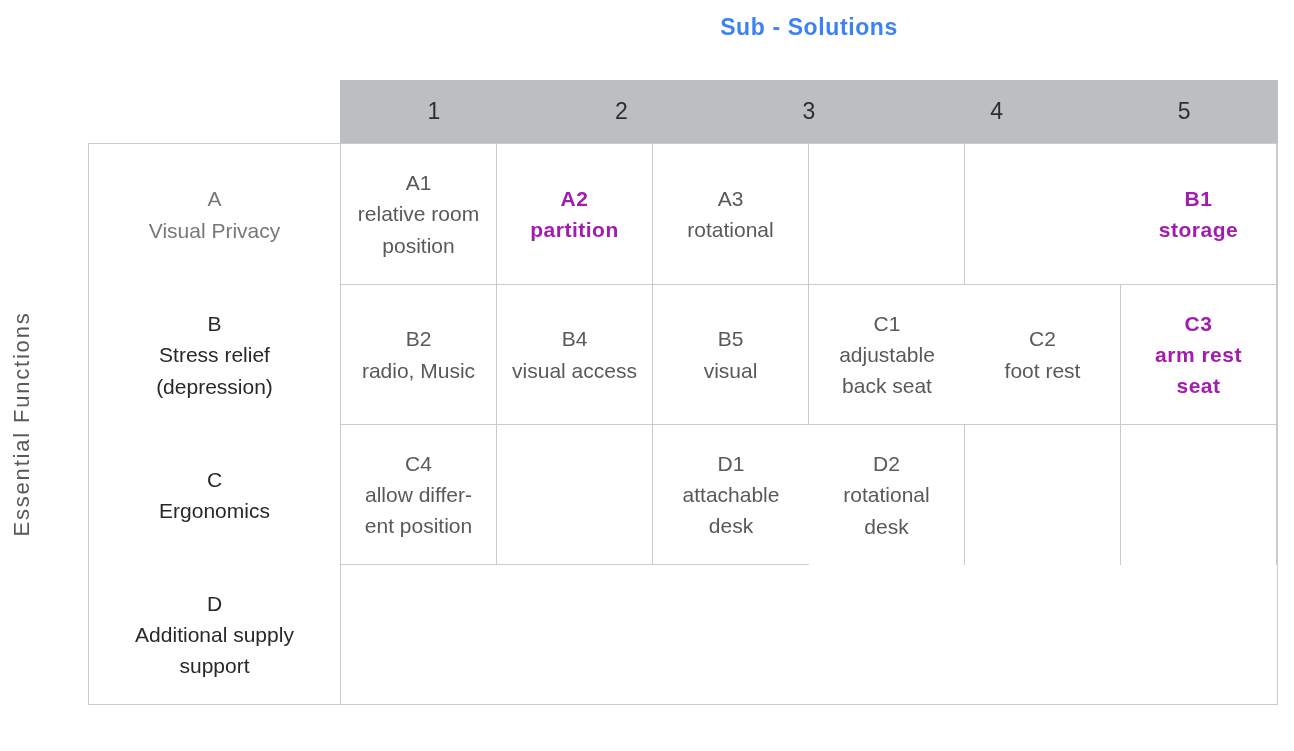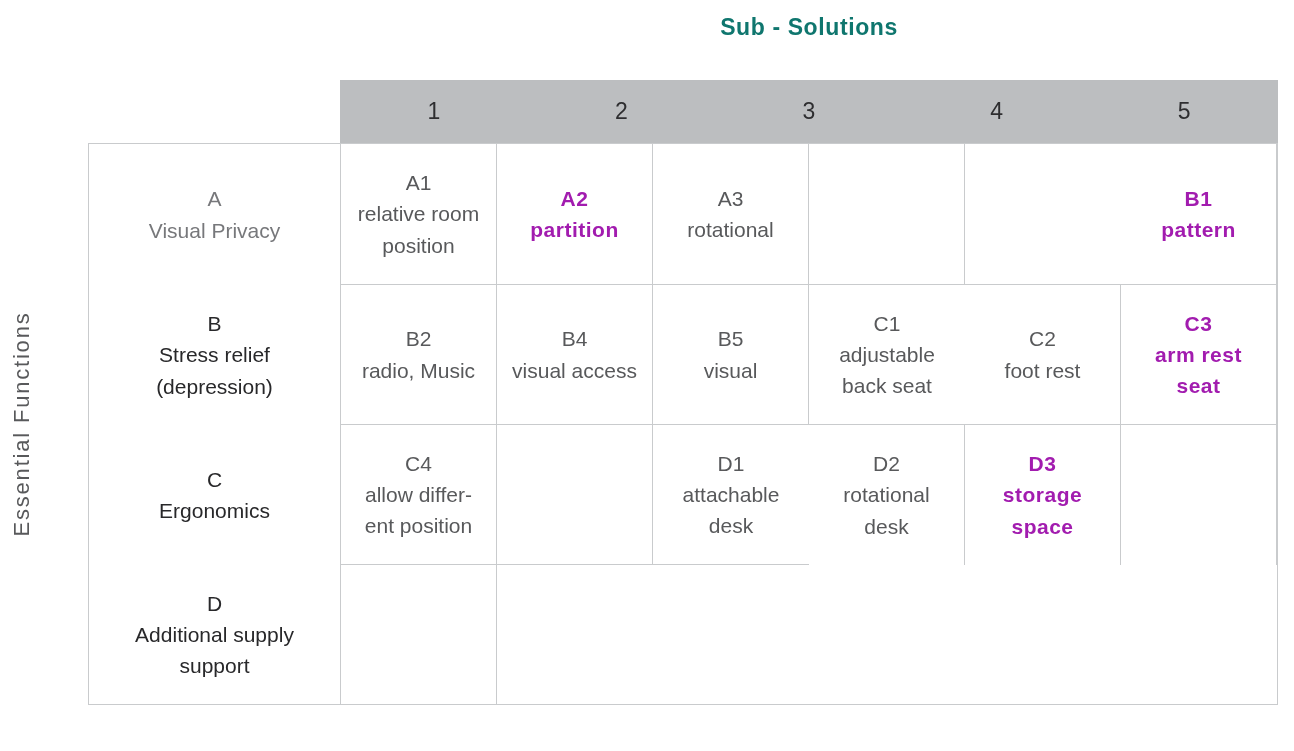--- a/index.html
+++ b/index.html
@@ -4,21 +4,21 @@
 <style>
   html,body{margin:0;padding:0;}
   body{
     width:1294px;height:751px;position:relative;background:#ffffff;
     font-family:"Liberation Sans", sans-serif;
     -webkit-font-smoothing:antialiased;
   }
   .title{
     position:absolute;left:340px;top:14px;width:938px;
     text-align:center;font-size:23px;font-weight:600;
-    color:#0f766e;letter-spacing:0.6px;
+    color:#3b82f6;letter-spacing:0.6px;
   }
   .axis-label{
     position:absolute;left:-259px;top:402px;width:562px;height:44px;
     line-height:44px;text-align:center;transform:rotate(-90deg);
     font-size:22px;letter-spacing:1.8px;color:#58595b;
   }
   .band{
     position:absolute;left:340px;top:80px;width:938px;height:63px;
     background:#bcbec0;display:flex;
   }
@@ -91,21 +91,21 @@
     <div class="cell">A1
 relative room
 position</div>
     <div class="cell bold">A2
 partition</div>
     <div class="cell">A3
 rotational</div>
     <div class="cell"></div>
     <div class="cell"></div>
     <div class="cell bold">B1
-pattern</div>
+storage</div>
     <div class="cell">B2
 radio, Music</div>
     <div class="cell">B4
 visual access</div>
     <div class="cell">B5
 visual</div>
     <div class="cell">C1
 adjustable
 back seat</div>
     <div class="cell">C2
@@ -116,19 +116,16 @@
     <div class="cell">C4
 allow differ-
 ent position</div>
     <div class="cell"></div>
     <div class="cell">D1
 attachable
 desk</div>
     <div class="cell">D2
 rotational
 desk</div>
-    <div class="cell bold">D3
-storage
-space</div>
     <div class="cell"></div>
     <div class="cell"></div>
   </div>
 </div>
 
 </body></html>

